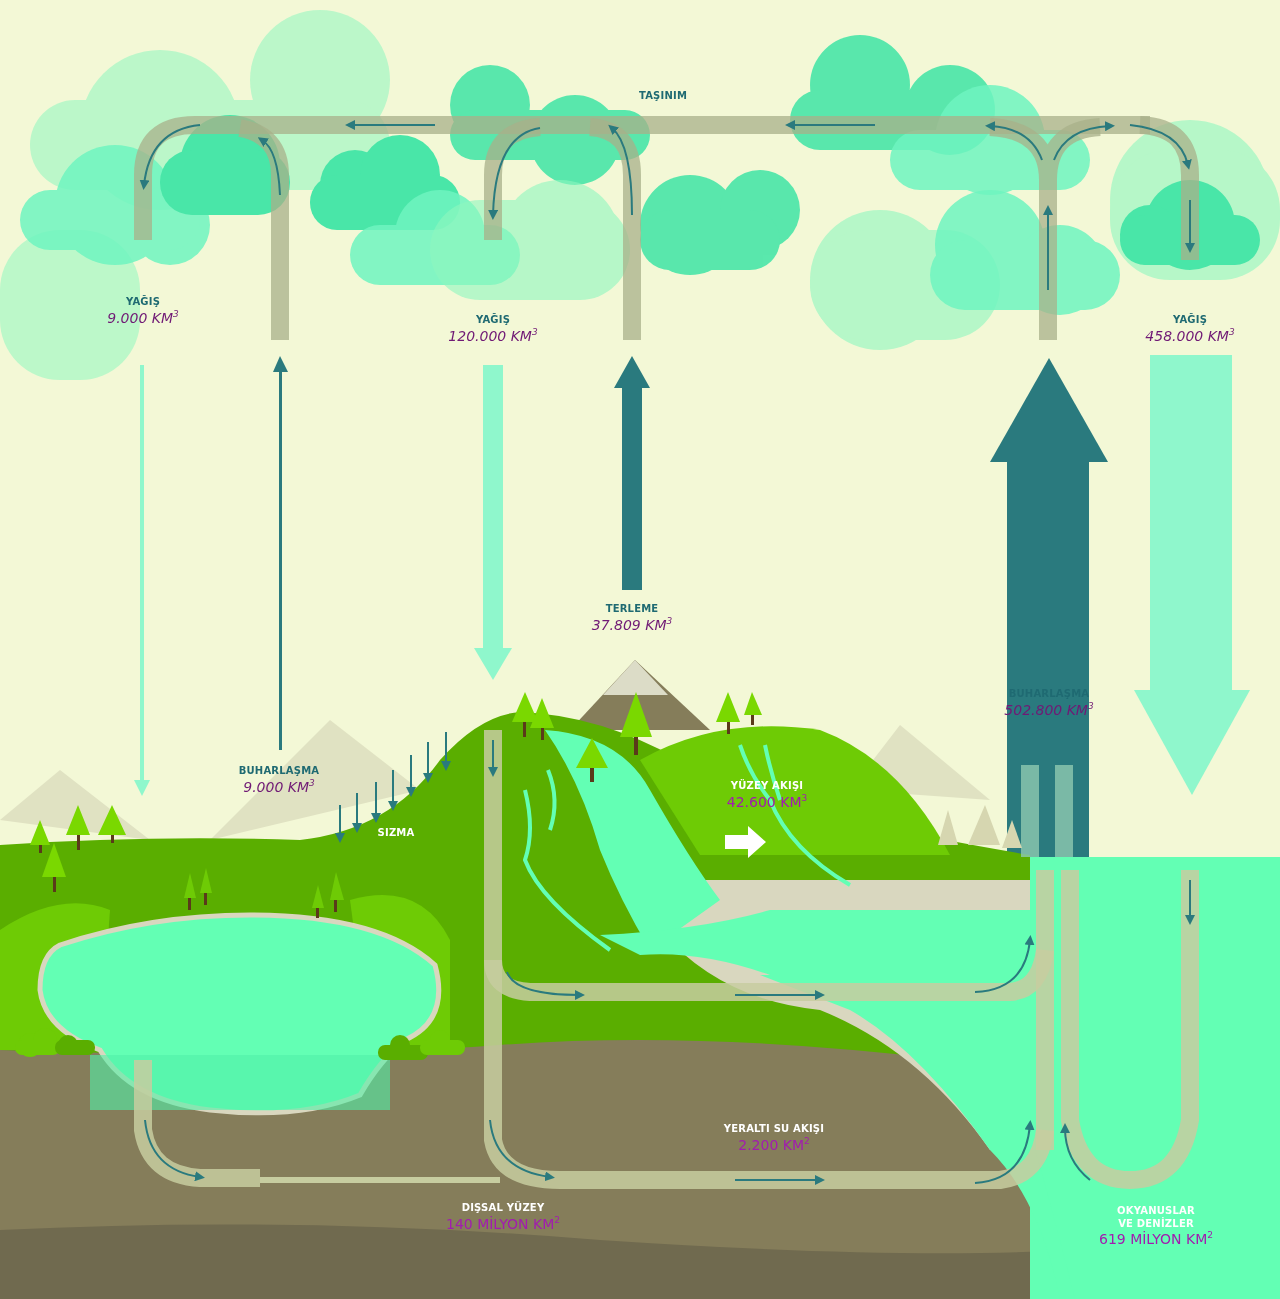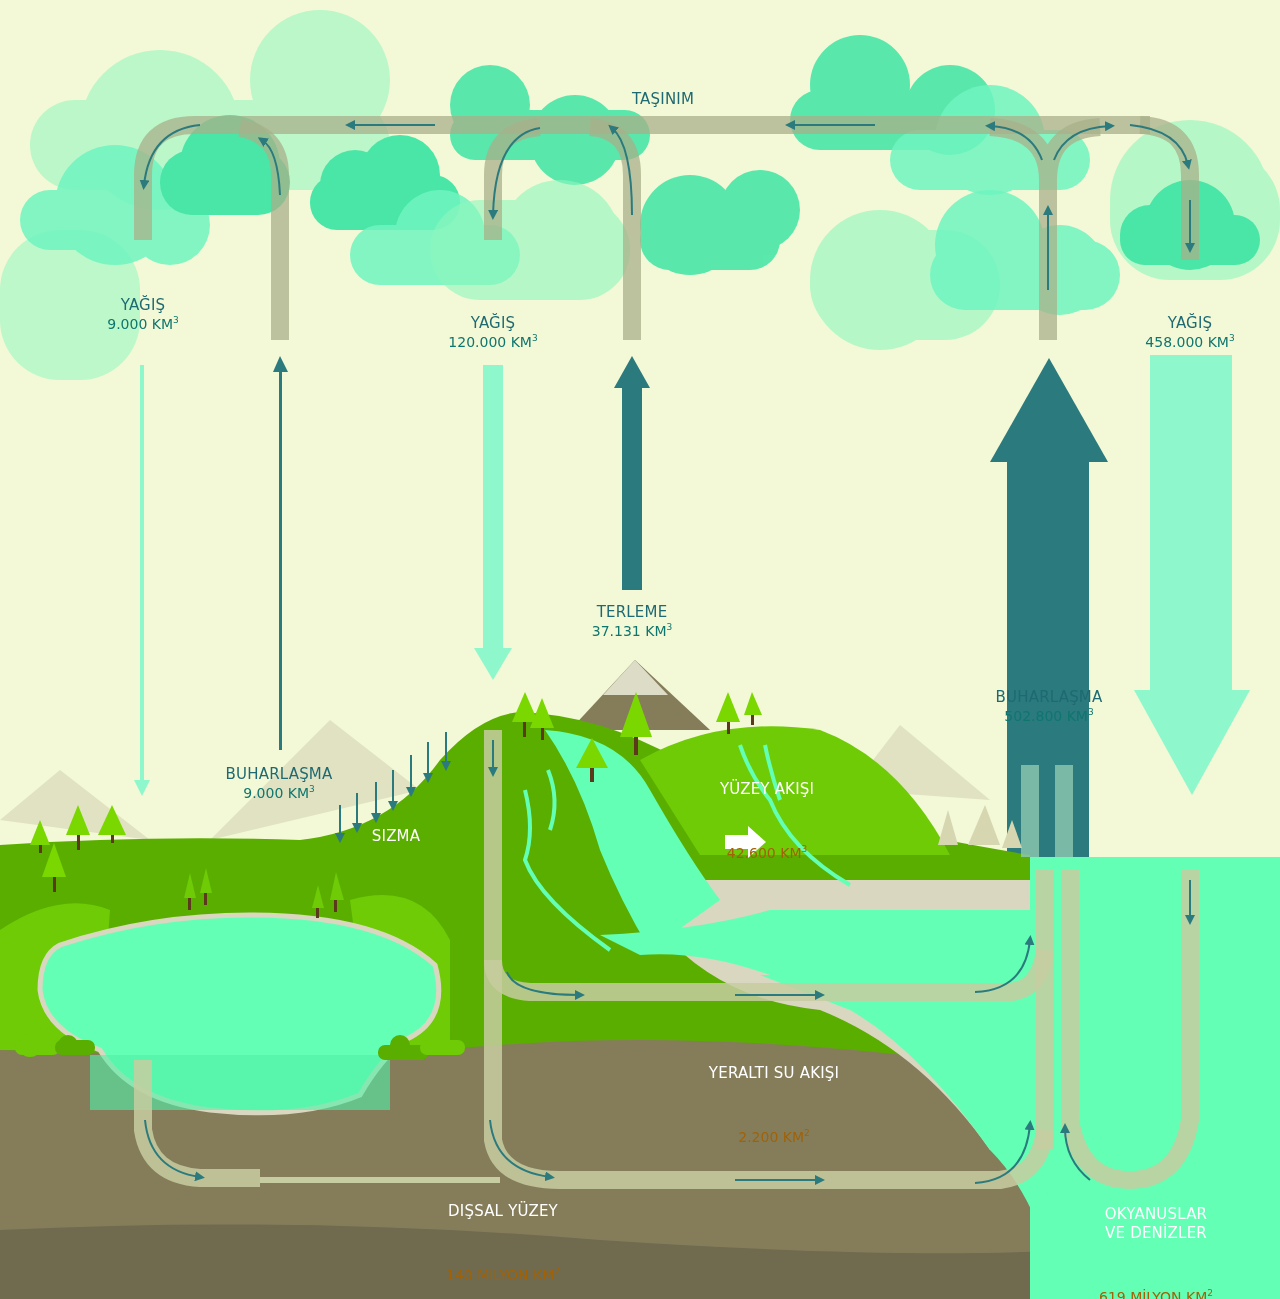--- a/index.html
+++ b/index.html
@@ -1,24 +1,24 @@
 <!DOCTYPE html>
 <html><head>
 <meta charset="utf-8">
 <style>
   html,body{margin:0;padding:0;background:#f3f8d6;}
   body{width:1280px;height:1299px;position:relative;overflow:hidden;font-family:"DejaVu Sans","Liberation Sans",sans-serif;}
   #scene{position:absolute;left:0;top:0;width:1280px;height:1299px;}
   .lbl{position:absolute;text-align:center;line-height:1.25;transform:translateX(-50%);white-space:nowrap;}
-  .lbl .t{display:block;font-weight:normal;font-size:15px;letter-spacing:0.2px;}
+  .lbl .t{display:block;font-weight:bold;font-size:10px;letter-spacing:0.2px;}
   .lbl .v{display:block;font-size:14px;}
   .dark .t{color:#1f6a72;}
-  .dark .v{color:#0f766e;}
+  .dark .v{color:#701a75;font-style:italic;}
   .light .t{color:#ffffff;}
-  .light .v{color:#a16207;margin-top:45px;}
+  .light .v{color:#a21caf;}
   .lbl sup{font-size:9px;}
 </style>
 </head>
 <body>
 
 <svg id="scene" viewBox="0 0 1280 1299" xmlns="http://www.w3.org/2000/svg">
   <defs>
     <marker id="ah" viewBox="0 0 10 10" refX="5" refY="5" markerWidth="5" markerHeight="5" orient="auto-start-reverse">
       <path d="M0,0 L10,5 L0,10 z" fill="#2a7a7e"></path>
     </marker>
@@ -313,21 +313,21 @@
   <span class="v"><span>120.000 KM</span><sup>3</sup></span>
 </div>
 
 <div class="lbl dark" style="left:1190px;top:314px;">
   <span class="t">YAĞIŞ</span>
   <span class="v"><span>458.000 KM</span><sup>3</sup></span>
 </div>
 
 <div class="lbl dark" style="left:632px;top:603px;">
   <span class="t">TERLEME</span>
-  <span class="v"><span>37.131 KM</span><sup>3</sup></span>
+  <span class="v"><span>37.809 KM</span><sup>3</sup></span>
 </div>
 
 <div class="lbl dark" style="left:1049px;top:688px;">
   <span class="t">BUHARLAŞMA</span>
   <span class="v"><span>502.800 KM</span><sup>3</sup></span>
 </div>
 
 <div class="lbl dark" style="left:279px;top:765px;">
   <span class="t">BUHARLAŞMA</span>
   <span class="v"><span>9.000 KM</span><sup>3</sup></span>
@@ -335,21 +335,21 @@
 
 <div class="lbl light" style="left:396px;top:827px;text-align:right;">
   <span class="t">SIZMA</span>
 </div>
 
 <div class="lbl light" style="left:767px;top:780px;">
   <span class="t">YÜZEY AKIŞI</span>
   <span class="v"><span>42.600 KM</span><sup>3</sup></span>
 </div>
 
-<div class="lbl light" style="left:774px;top:1064px;">
+<div class="lbl light" style="left:774px;top:1123px;">
   <span class="t">YERALTI SU AKIŞI</span>
   <span class="v"><span>2.200 KM</span><sup>2</sup></span>
 </div>
 
 <div class="lbl light" style="left:503px;top:1202px;">
   <span class="t">DIŞSAL YÜZEY</span>
   <span class="v"><span>140 MİLYON KM</span><sup>2</sup></span>
 </div>
 
 <div class="lbl light" style="left:1156px;top:1205px;">

